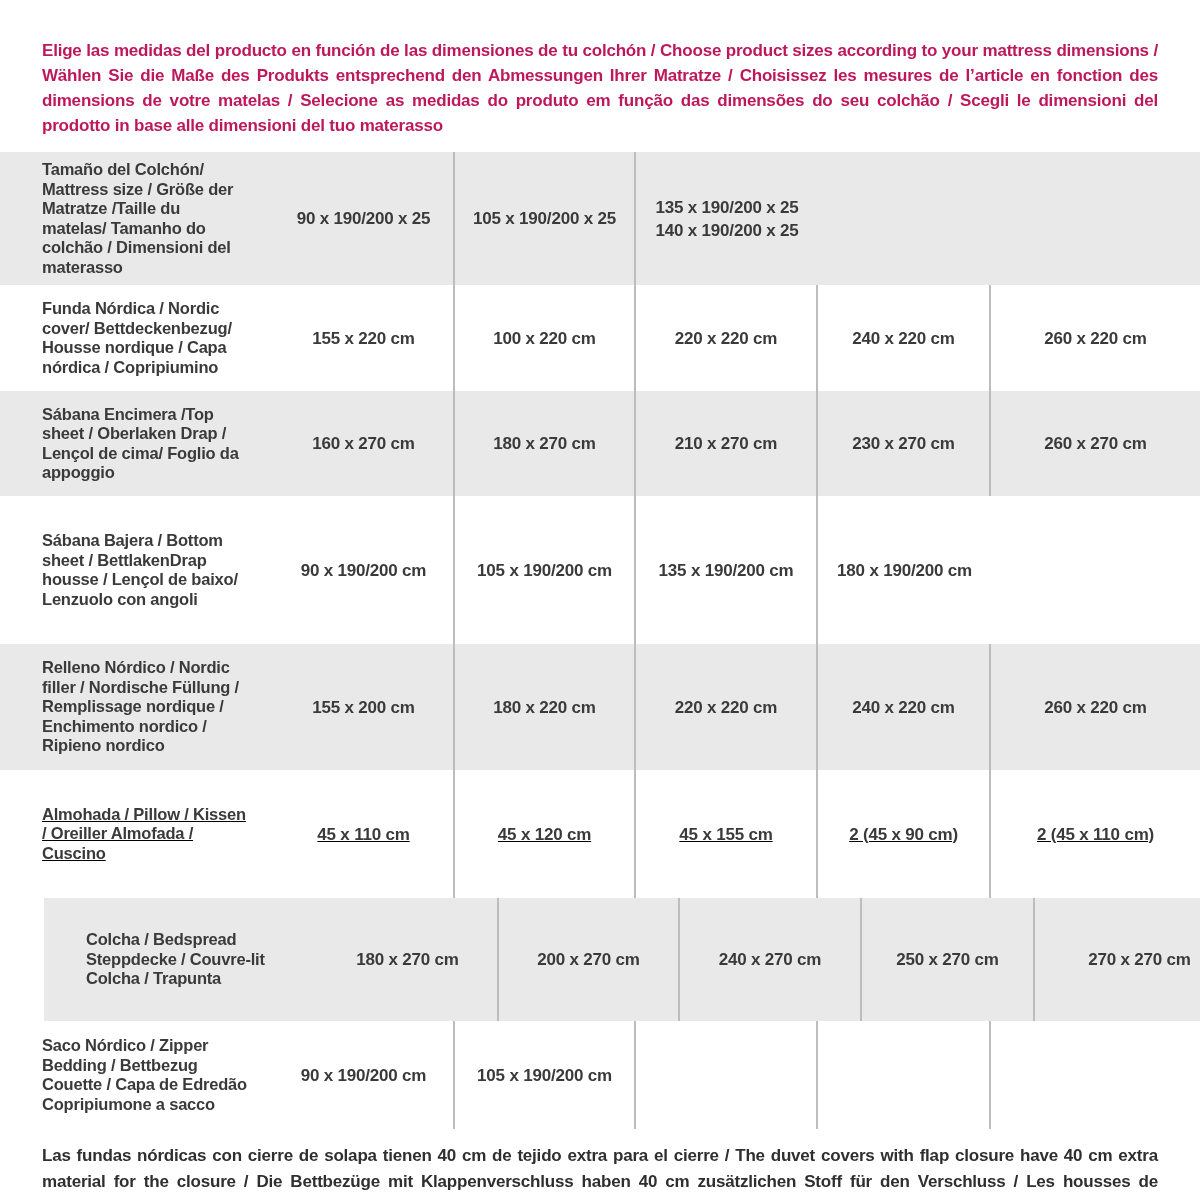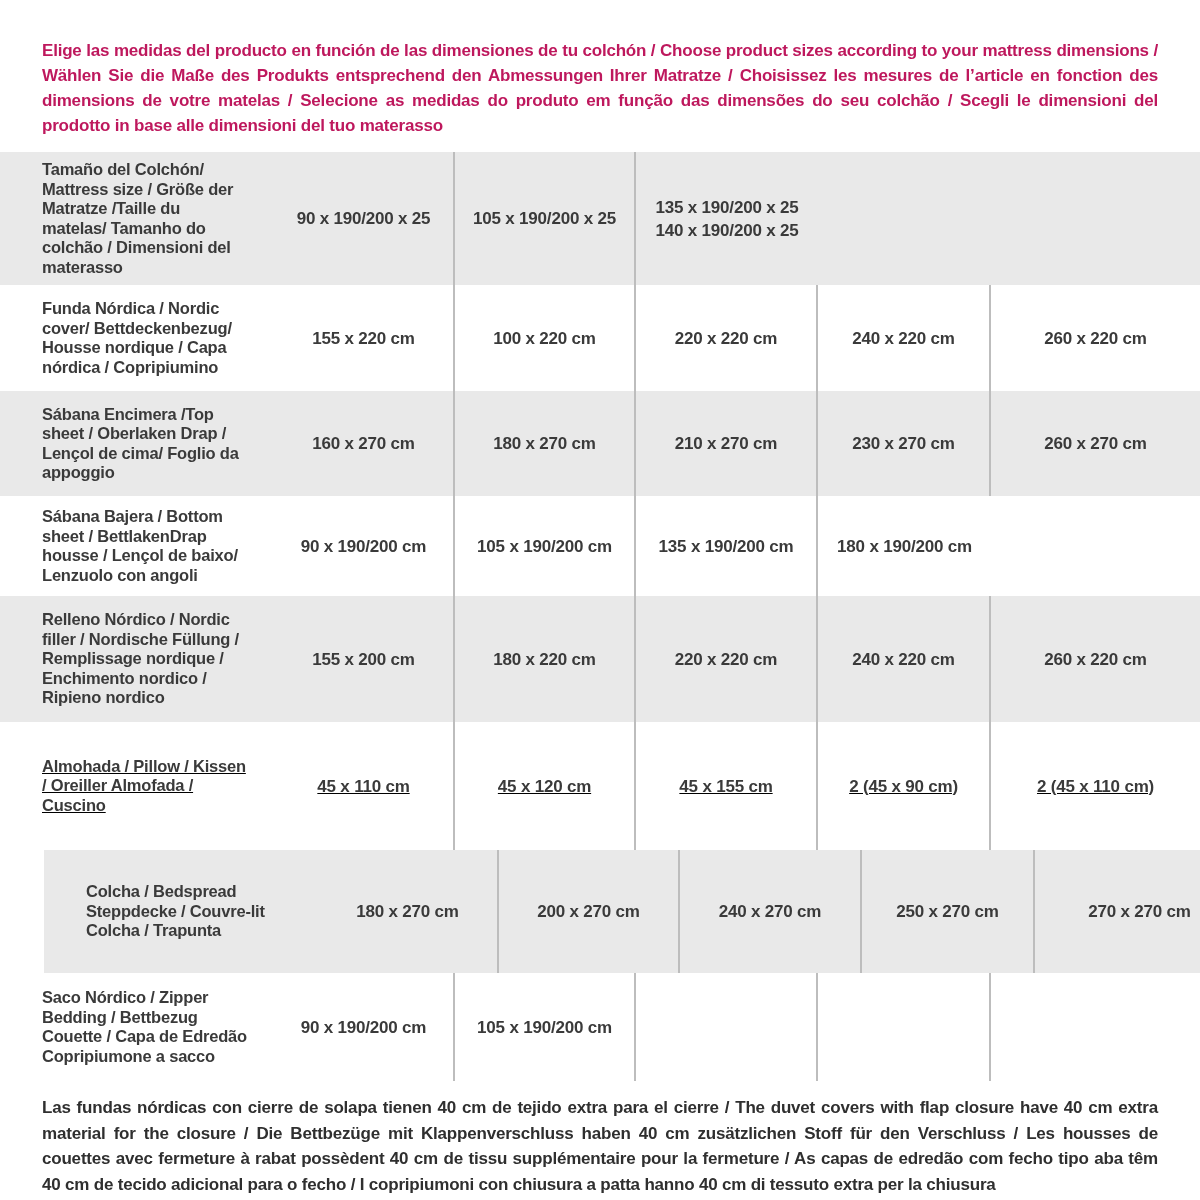--- a/index.html
+++ b/index.html
@@ -25,21 +25,21 @@
   .trow {
     display: grid;
     grid-template-columns: 274px 181px 181px 182px 173px 209px;
     width: 1200px;
   }
   .trow:nth-child(odd) { background: #e9e9e9; }
   .trow:nth-child(even) { background: #ffffff; }
   .trow:nth-child(1) { height: 133px; }
   .trow:nth-child(2) { height: 106px; }
   .trow:nth-child(3) { height: 105px; }
-  .trow:nth-child(4) { height: 100px; }
+  .trow:nth-child(4) { height: 148px; }
   .trow:nth-child(5) { height: 126px; }
   .trow:nth-child(6) { height: 128px; text-decoration: underline; }
   .trow:nth-child(7) { height: 123px; margin-left: 44px; }
   .trow:nth-child(8) { height: 108px; }
   .cell {
     display: flex;
     align-items: center;
     justify-content: center;
     flex-direction: column;
     color: #3a3a3a;

